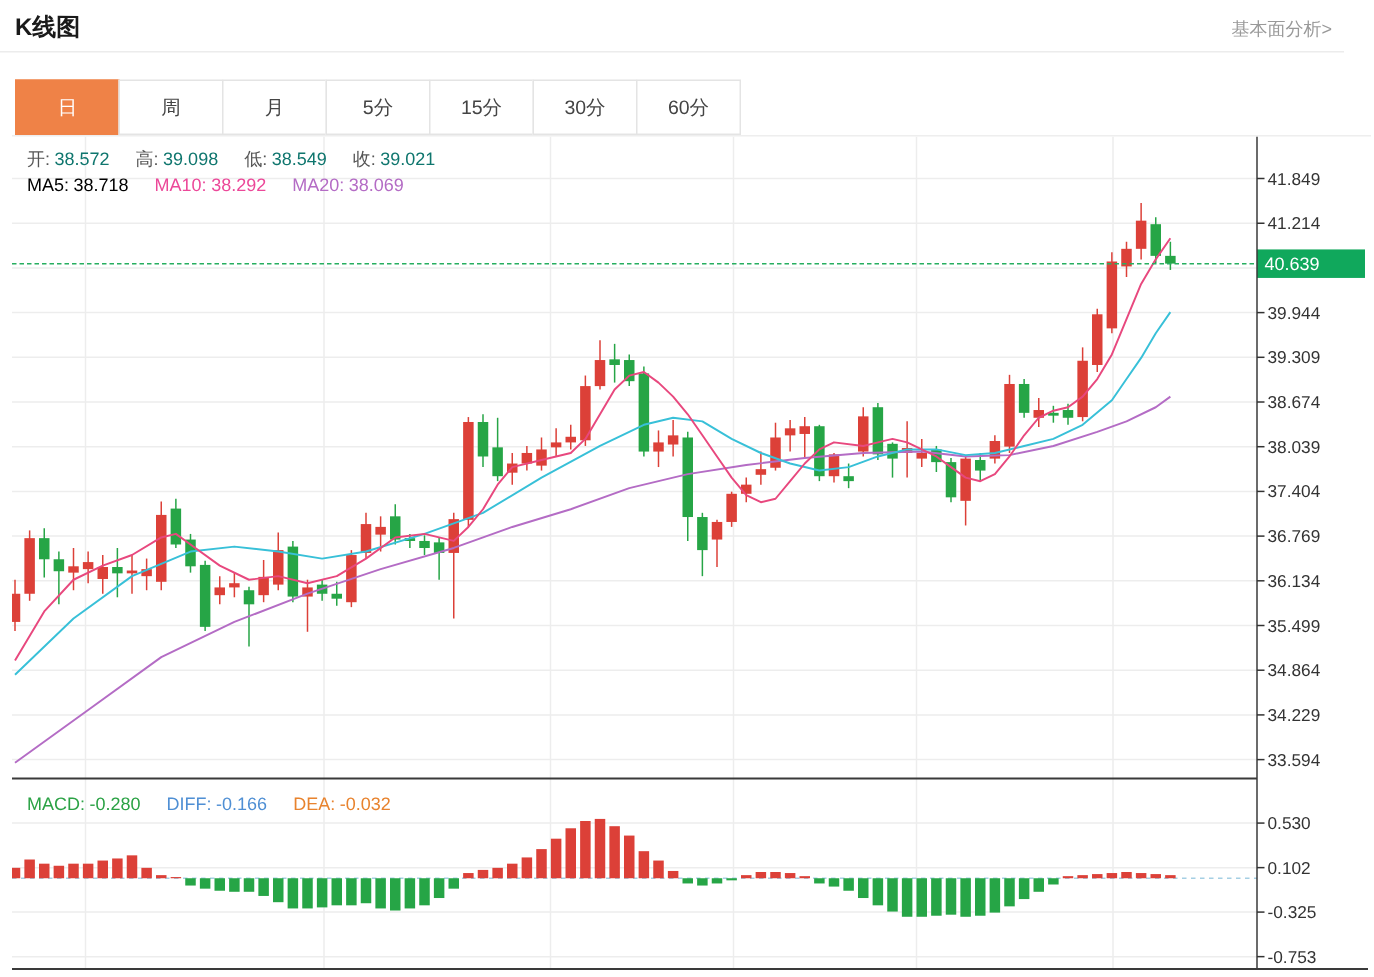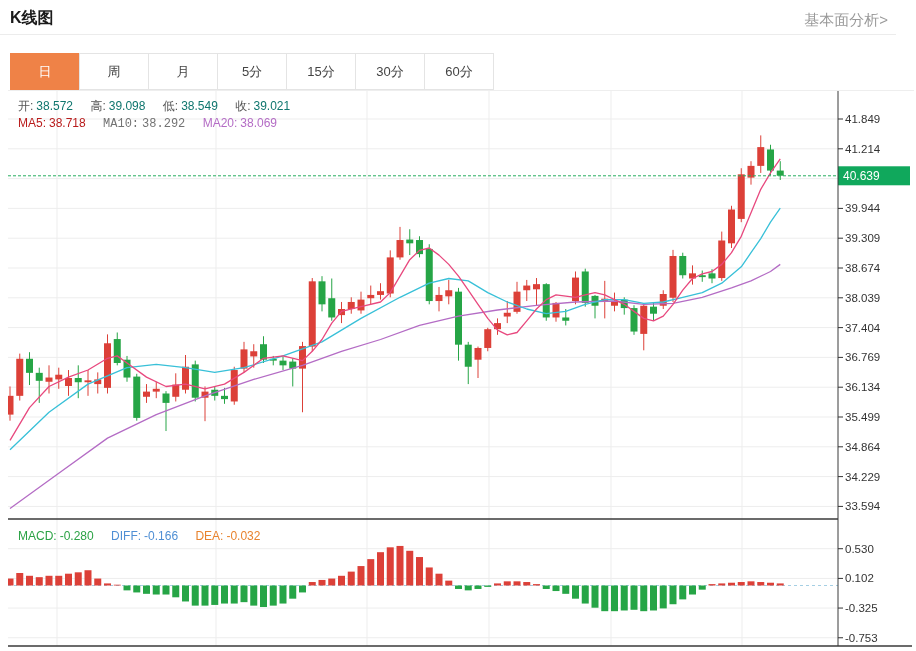--- a/index.html
+++ b/index.html
@@ -1,32 +1,32 @@
 <!DOCTYPE html>
 <html><head>
 <meta charset="utf-8">
 <style>
   * { margin:0; padding:0; box-sizing:border-box; }
   html,body { background:#fff; }
   body { width:916px; height:651px; font-family:"Liberation Sans","DejaVu Sans",sans-serif; overflow:hidden; position:relative; }
   .header { position:absolute; left:0; top:0; width:896px; height:35px; border-bottom:1px solid #ececec; }
   .title { position:absolute; left:10px; top:8px; font-size:16px; font-weight:bold; color:#1a1a1a; }
-  .fund-link { position:absolute; right:8px; top:11px; font-size:15px; color:#999; text-decoration:none; cursor:pointer; }
+  .fund-link { position:absolute; right:8px; top:11px; font-size:12px; color:#999; text-decoration:none; cursor:pointer; }
   .tabbar { position:absolute; left:10px; top:53px; height:37px; display:flex; }
   .tab { width:70px; height:37px; line-height:36px; text-align:center; font-size:13px; color:#444; background:#fff; border:1px solid #e4e4e4; margin-left:-1px; cursor:pointer; }
   .tab:first-child { margin-left:0; }
   .tab.active { background:#ef8247; border-color:#ef8247; color:#fff; }
   .chartwrap { position:absolute; left:8px; top:90px; width:906px; height:559px; border-top:1px solid #eee; }
   .legend { position:absolute; font-size:12px; white-space:nowrap; }
   .legend span { margin-right:3px; }
   .legend .grp { margin-right:14px; }
   .lab { color:#555; }
   .val-red { color:#0f766e; }
-  .ma5 { color:#b91c1c;text-align:right; }
-  .ma10 { color:#737373;font-family:Liberation Mono, monospace; }
+  .ma5 { color:#000000;text-align:right; }
+  .ma10 { color:#ec4899; }
   .ma20 { color:#b46cc5; }
   .macd-g { color:#2ba245; }
   .diff-b { color:#4f8fd4; }
   .dea-o { color:#e8832e; }
   .ohlc-row { left:10px; top:7px; }
   .ma-row { left:10px; top:25px; }
   .macd-row { left:10px; top:438px; }
   svg { position:absolute; left:0; top:0; }
 </style>
 </head>

